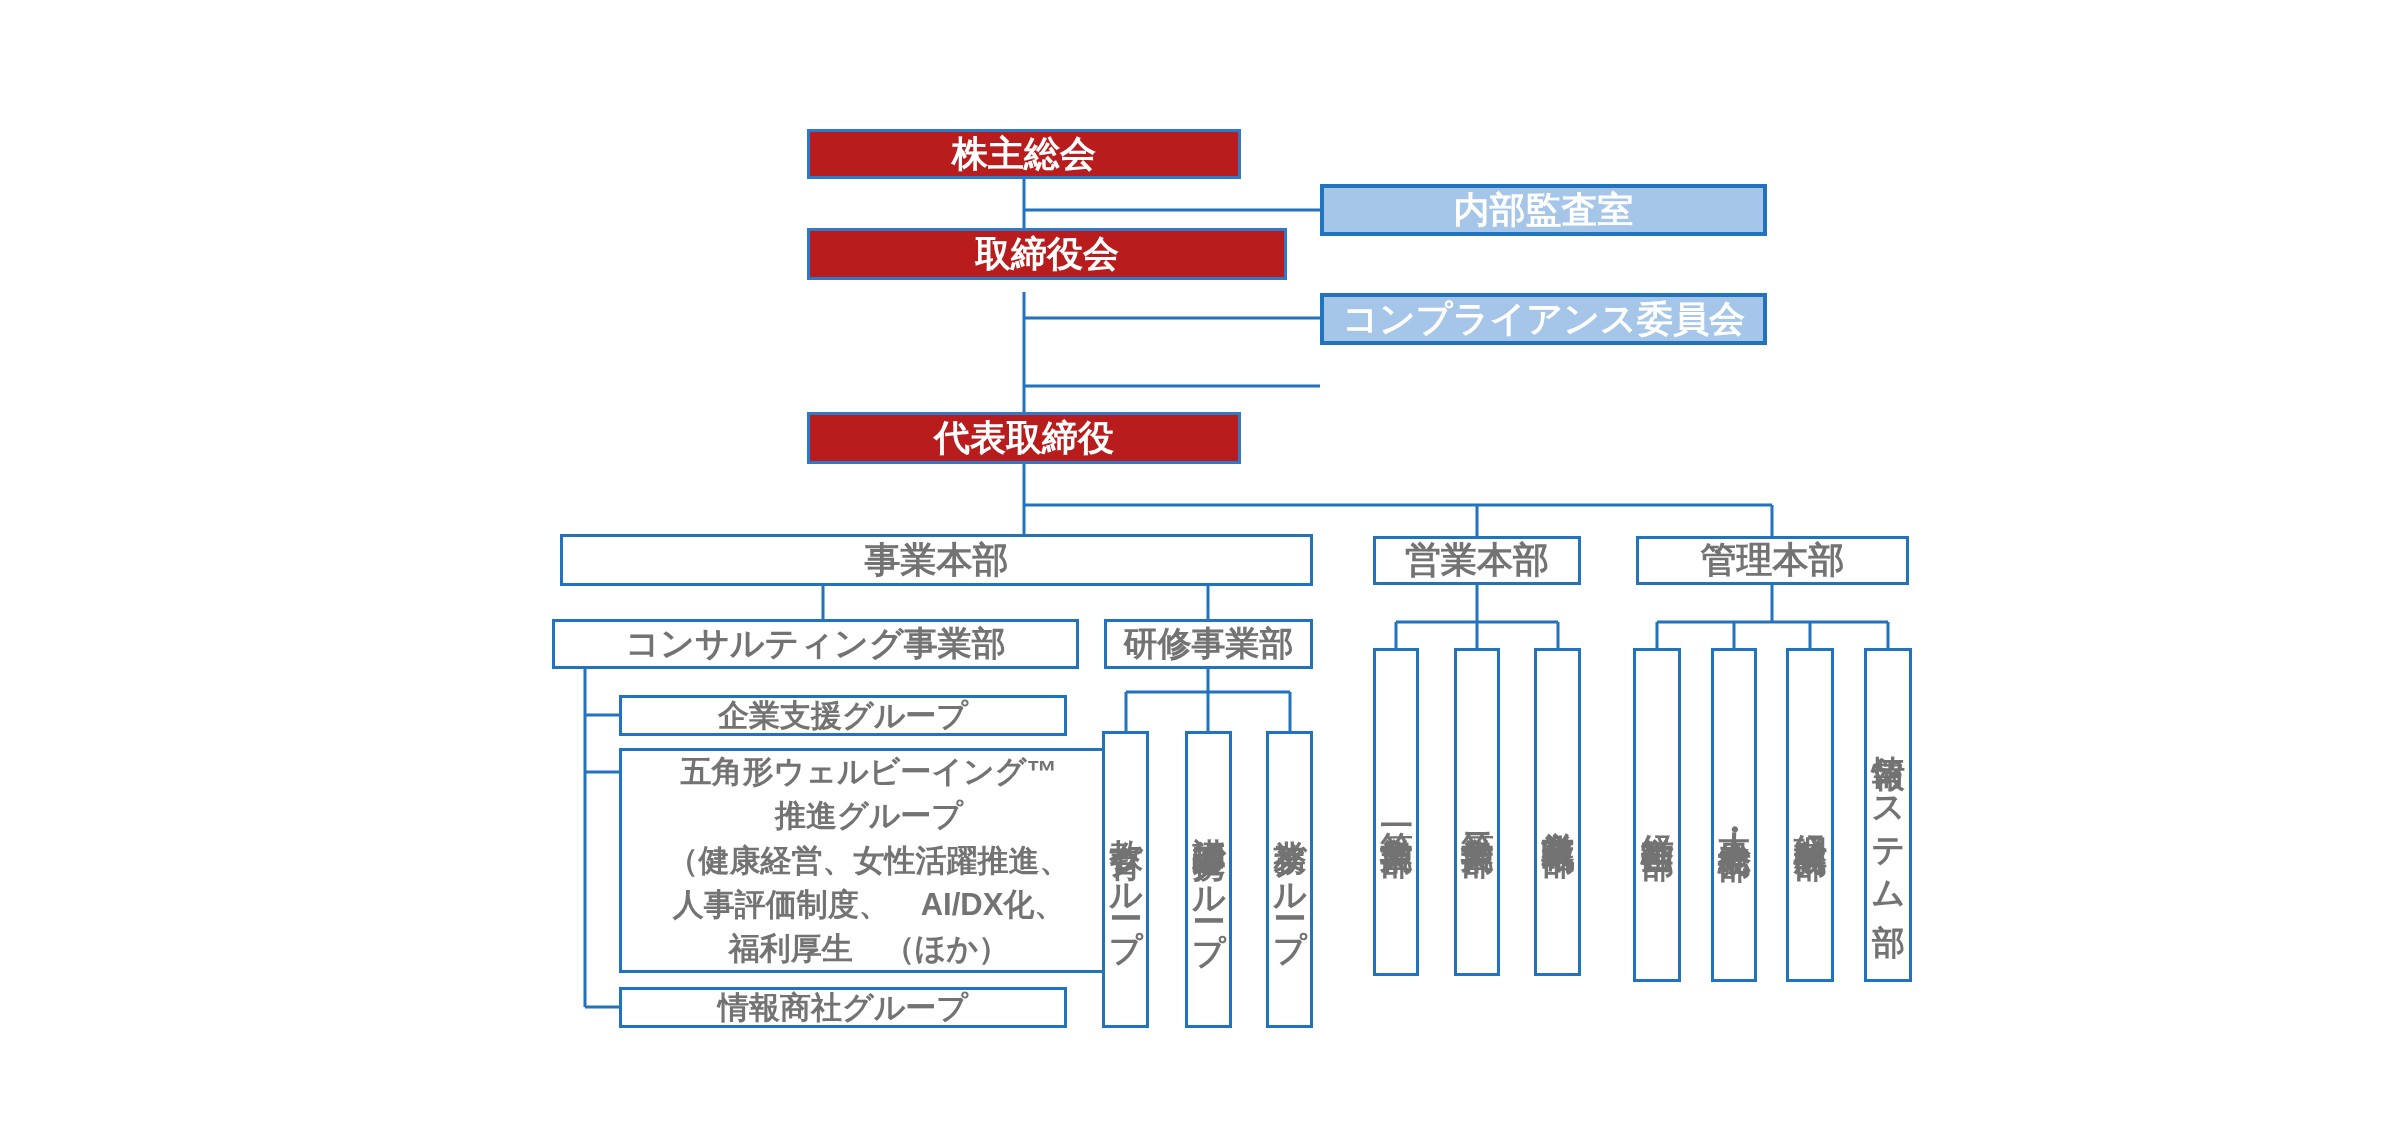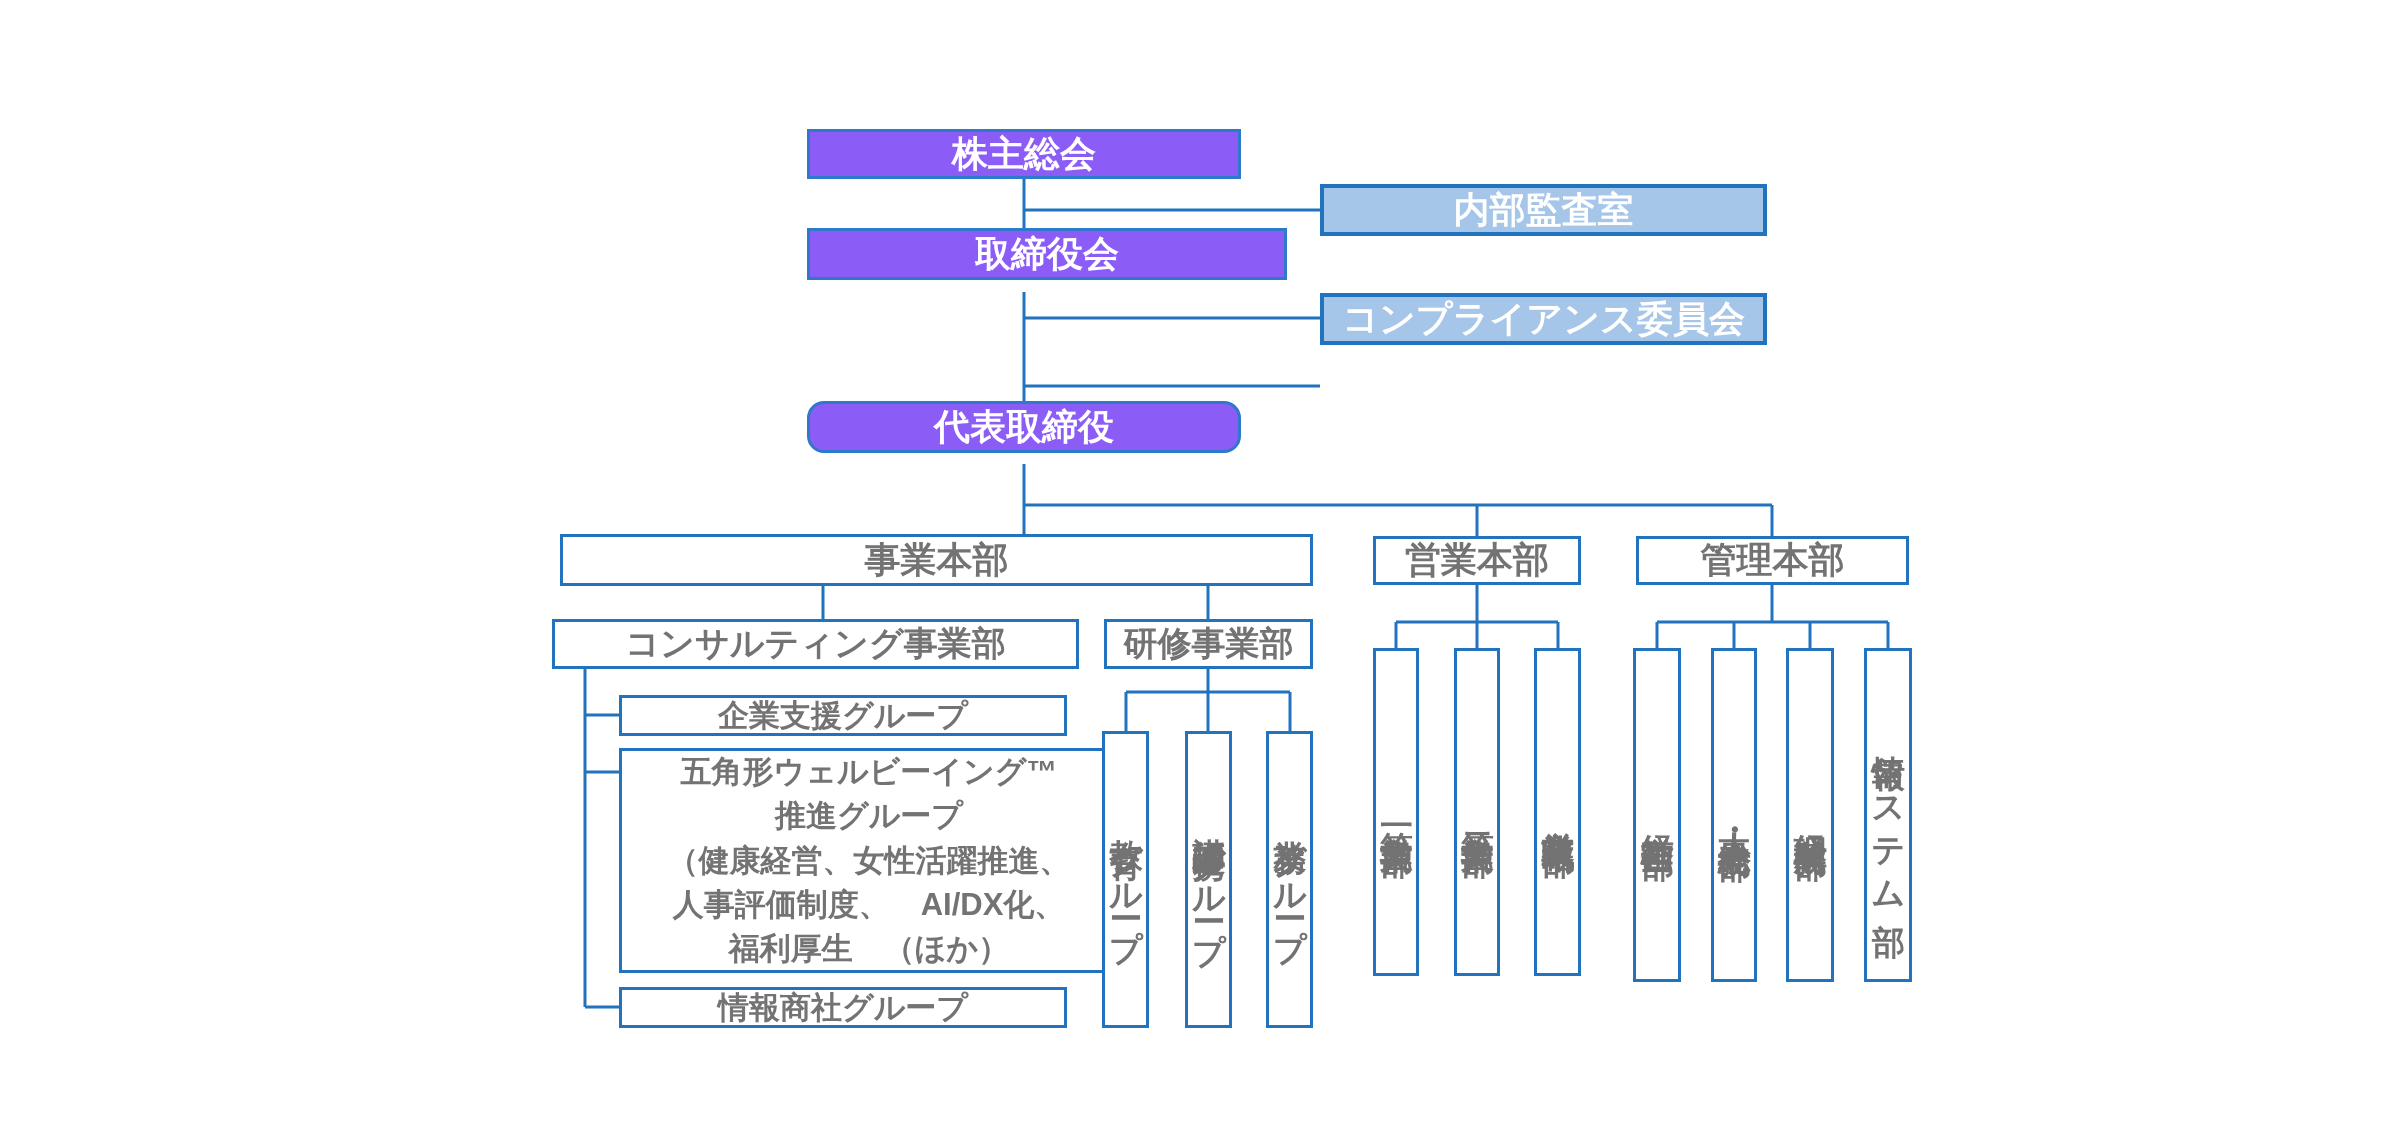--- a/index.html
+++ b/index.html
@@ -21,21 +21,21 @@
   .box{
     position:absolute;
     box-sizing:border-box;
     display:flex;
     align-items:center;
     justify-content:center;
     text-align:center;
     white-space:nowrap;
   }
   .dark{
-    background:#8b5cf6;
+    background:#b91c1c;
     border:3px solid #2E79CC;
     color:#ffffff;
     font-size:36px;
     font-weight:700;
   }
   .light{
     background:#A6C6E9;
     border:4px solid #2273BE;
     color:#ffffff;
     font-size:36px;
@@ -105,21 +105,21 @@
       <line x1="1657" y1="622" x2="1657" y2="648"></line>
       <line x1="1734" y1="622" x2="1734" y2="648"></line>
       <line x1="1810" y1="622" x2="1810" y2="648"></line>
       <line x1="1888" y1="622" x2="1888" y2="648"></line>
     </g>
   </svg>
 
 
   <div class="box dark" style="left:807px;top:129px;width:434px;height:50px;">株主総会</div>
   <div class="box dark" style="left:807px;top:228px;width:480px;height:52px;">取締役会</div>
-  <div class="box dark" style="left:807px;top:401px;width:434px;height:52px;border-radius:17px;">代表取締役</div>
+  <div class="box dark" style="left:807px;top:412px;width:434px;height:52px;">代表取締役</div>
 
   <div class="box light" style="left:1320px;top:184px;width:447px;height:52px;">内部監査室</div>
   <div class="box light" style="left:1320px;top:293px;width:447px;height:52px;">コンプライアンス委員会</div>
 
   <div class="box white fs36" style="left:560px;top:534px;width:753px;height:52px;">事業本部</div>
   <div class="box white fs36" style="left:1373px;top:536px;width:208px;height:49px;">営業本部</div>
   <div class="box white fs36" style="left:1636px;top:536px;width:273px;height:49px;">管理本部</div>
 
   <div class="box white fs34" style="left:552px;top:619px;width:527px;height:50px;">コンサルティング事業部</div>
   <div class="box white fs34" style="left:1104px;top:619px;width:209px;height:50px;">研修事業部</div>

